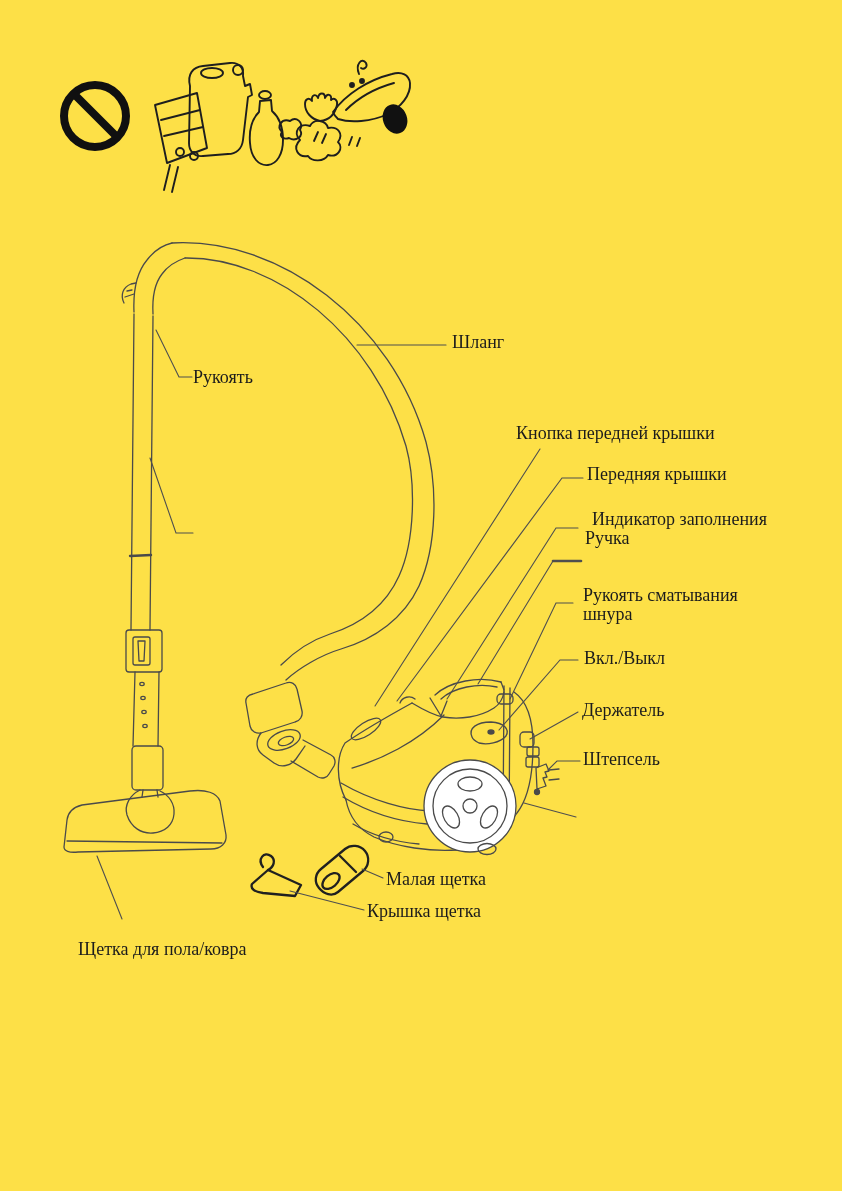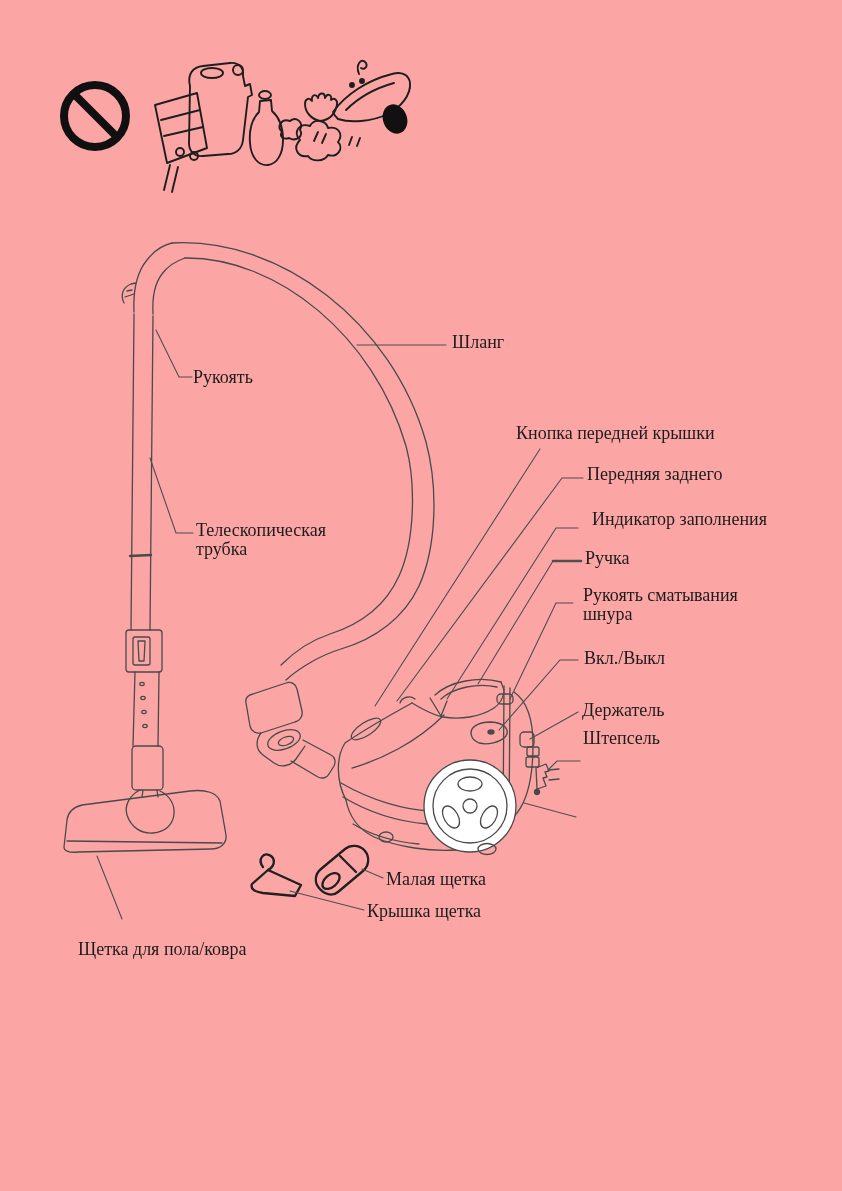--- a/index.html
+++ b/index.html
@@ -1,20 +1,20 @@
 <!DOCTYPE html>
 <html><head>
 <meta charset="utf-8">
 <style>
   html,body { margin:0; padding:0; background:#e8e8e8; }
   .page {
     position:relative;
     width:842px; height:1191px;
     margin:0 auto;
-    background:#fca5a5;
+    background:#fde047;
     font-family:"Liberation Serif", serif;
     overflow:hidden;
   }
   .art { position:absolute; left:0; top:0; }
   .lbl {
     position:absolute;
     font-size:18px;
     line-height:19px;
     color:#1c1c1c;
     white-space:nowrap;
@@ -178,37 +178,36 @@
       <path d="M383,878 L362,869"></path>
       <path d="M364,910 L290,891"></path>
       <path d="M122,919 L97,856"></path>
     </g>
   </svg>
 
   <div class="lbl" style="left:452px; top:333px">Шланг</div>
 
   <div class="lbl" style="left:193px; top:368px">Рукоять</div>
 
-  <div class="lbl wrap" style="left:196px; top:521px; width:170px">Телескопическая трубка</div>
 
   <div class="lbl" style="left:516px; top:424px">Кнопка передней крышки</div>
 
-  <div class="lbl" style="left:587px; top:465px">Передняя заднего</div>
+  <div class="lbl" style="left:587px; top:465px">Передняя крышки</div>
 
   <div class="lbl" style="left:592px; top:510px">Индикатор заполнения</div>
 
-  <div class="lbl" style="left:585px; top:549px">Ручка</div>
+  <div class="lbl" style="left:585px; top:529px">Ручка</div>
 
   <div class="lbl wrap" style="left:583px; top:586px; width:190px">Рукоять сматывания шнура</div>
 
   <div class="lbl" style="left:584px; top:649px">Вкл./Выкл</div>
 
   <div class="lbl" style="left:582px; top:701px">Держатель</div>
 
-  <div class="lbl" style="left:583px; top:729px">Штепсель</div>
+  <div class="lbl" style="left:583px; top:750px">Штепсель</div>
 
 
   <div class="lbl" style="left:386px; top:870px">Малая щетка</div>
 
   <div class="lbl" style="left:367px; top:902px">Крышка щетка</div>
 
   <div class="lbl" style="left:78px; top:940px">Щетка для пола/ковра</div>
 </div>
 
 </body></html>

